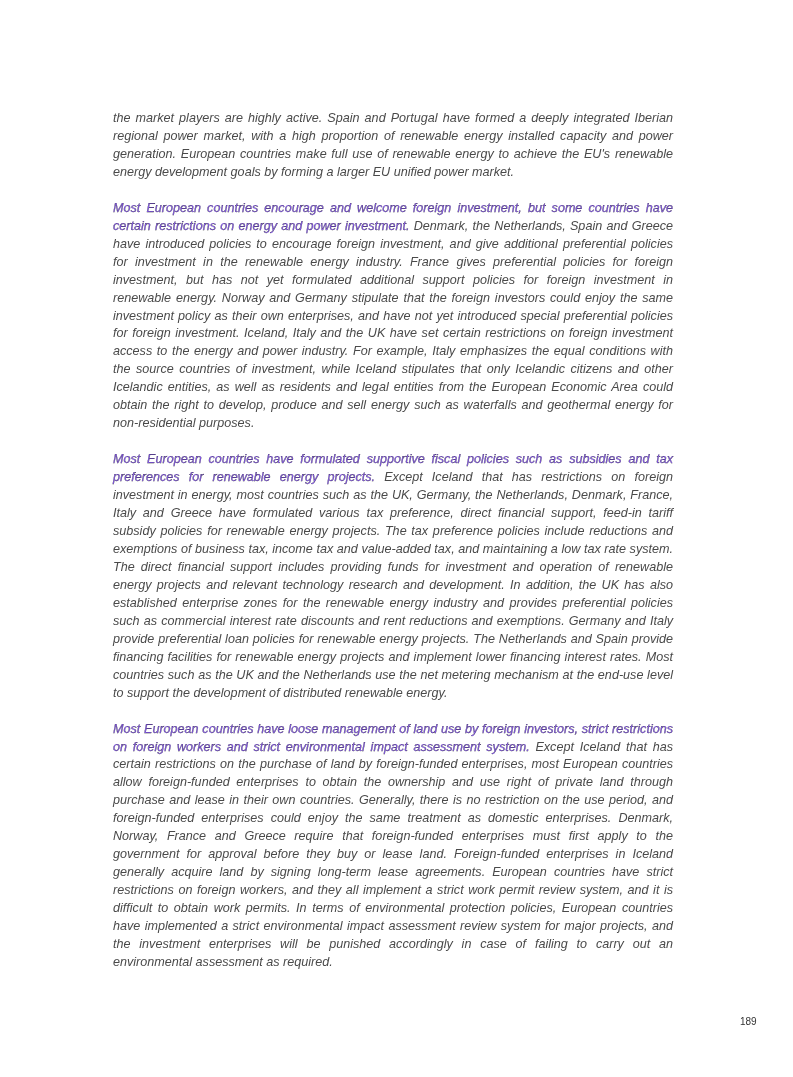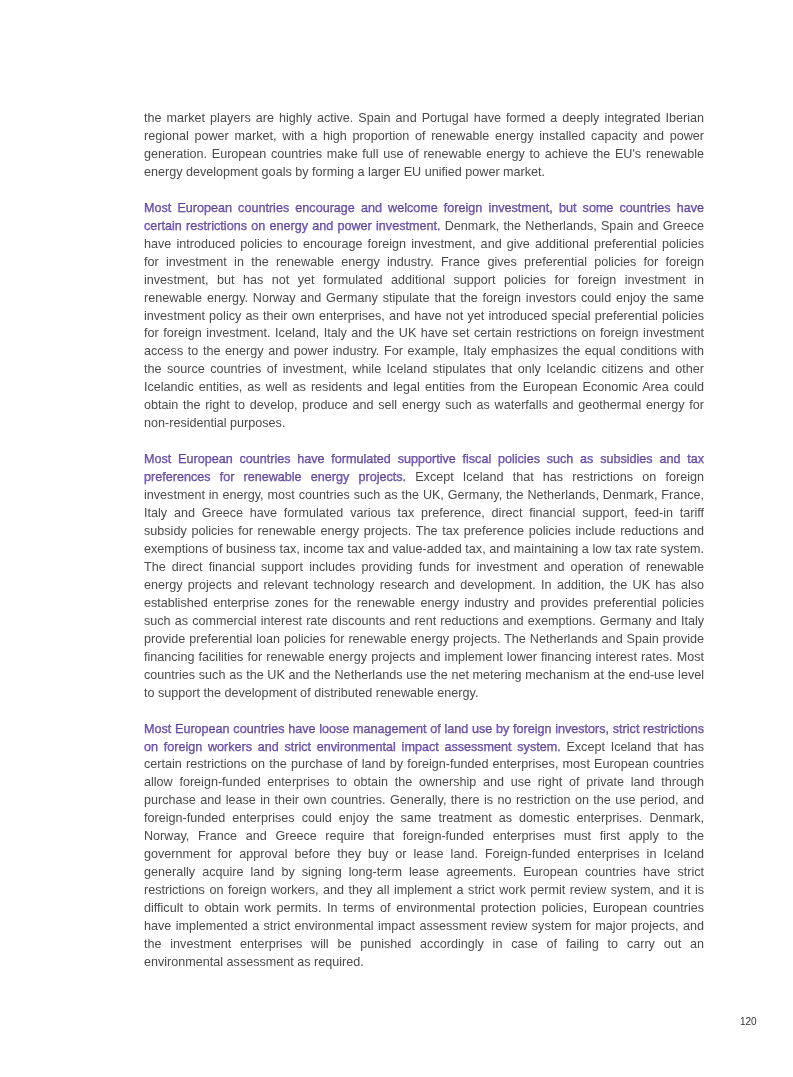--- a/index.html
+++ b/index.html
@@ -9,23 +9,24 @@
     }
     body {
       width: 793px;
       height: 1077px;
       position: relative;
       overflow: hidden;
       font-family: "Liberation Sans", sans-serif;
     }
     .page {
       position: absolute;
-      left: 144px;
+      left: 113px;
       top: 110px;
       width: 560px;
+      font-style: italic;
     }
     .para {
       margin: 0 0 18px 0;
       font-size: 12.6px;
       line-height: 17.95px;
       color: #4a4a4a;
       text-align: justify;
       text-align-last: left;
     }
     .para .lead {
@@ -52,13 +53,13 @@
     <span class="lead">Most European countries encourage and welcome foreign investment, but some countries have certain restrictions on energy and power investment.</span><span> Denmark, the Netherlands, Spain and Greece have introduced policies to encourage foreign investment, and give additional preferential policies for investment in the renewable energy industry. France gives preferential policies for foreign investment, but has not yet formulated additional support policies for foreign investment in renewable energy. Norway and Germany stipulate that the foreign investors could enjoy the same investment policy as their own enterprises, and have not yet introduced special preferential policies for foreign investment. Iceland, Italy and the UK have set certain restrictions on foreign investment access to the energy and power industry. For example, Italy emphasizes the equal conditions with the source countries of investment, while Iceland stipulates that only Icelandic citizens and other Icelandic entities, as well as residents and legal entities from the European Economic Area could obtain the right to develop, produce and sell energy such as waterfalls and geothermal energy for non-residential purposes.</span>
   </p>
   <p class="para">
     <span class="lead">Most European countries have formulated supportive fiscal policies such as subsidies and tax preferences for renewable energy projects.</span><span> Except Iceland that has restrictions on foreign investment in energy, most countries such as the UK, Germany, the Netherlands, Denmark, France, Italy and Greece have formulated various tax preference, direct financial support, feed-in tariff subsidy policies for renewable energy projects. The tax preference policies include reductions and exemptions of business tax, income tax and value-added tax, and maintaining a low tax rate system. The direct financial support includes providing funds for investment and operation of renewable energy projects and relevant technology research and development. In addition, the UK has also established enterprise zones for the renewable energy industry and provides preferential policies such as commercial interest rate discounts and rent reductions and exemptions. Germany and Italy provide preferential loan policies for renewable energy projects. The Netherlands and Spain provide financing facilities for renewable energy projects and implement lower financing interest rates. Most countries such as the UK and the Netherlands use the net metering mechanism at the end-use level to support the development of distributed renewable energy.</span>
   </p>
   <p class="para">
     <span class="lead">Most European countries have loose management of land use by foreign investors, strict restrictions on foreign workers and strict environmental impact assessment system.</span><span> Except Iceland that has certain restrictions on the purchase of land by foreign-funded enterprises, most European countries allow foreign-funded enterprises to obtain the ownership and use right of private land through purchase and lease in their own countries. Generally, there is no restriction on the use period, and foreign-funded enterprises could enjoy the same treatment as domestic enterprises. Denmark, Norway, France and Greece require that foreign-funded enterprises must first apply to the government for approval before they buy or lease land. Foreign-funded enterprises in Iceland generally acquire land by signing long-term lease agreements. European countries have strict restrictions on foreign workers, and they all implement a strict work permit review system, and it is difficult to obtain work permits. In terms of environmental protection policies, European countries have implemented a strict environmental impact assessment review system for major projects, and the investment enterprises will be punished accordingly in case of failing to carry out an environmental assessment as required.</span>
   </p>
 </div>
 
-<div class="page-number">120</div>
+<div class="page-number">189</div>
 
 </body></html>

